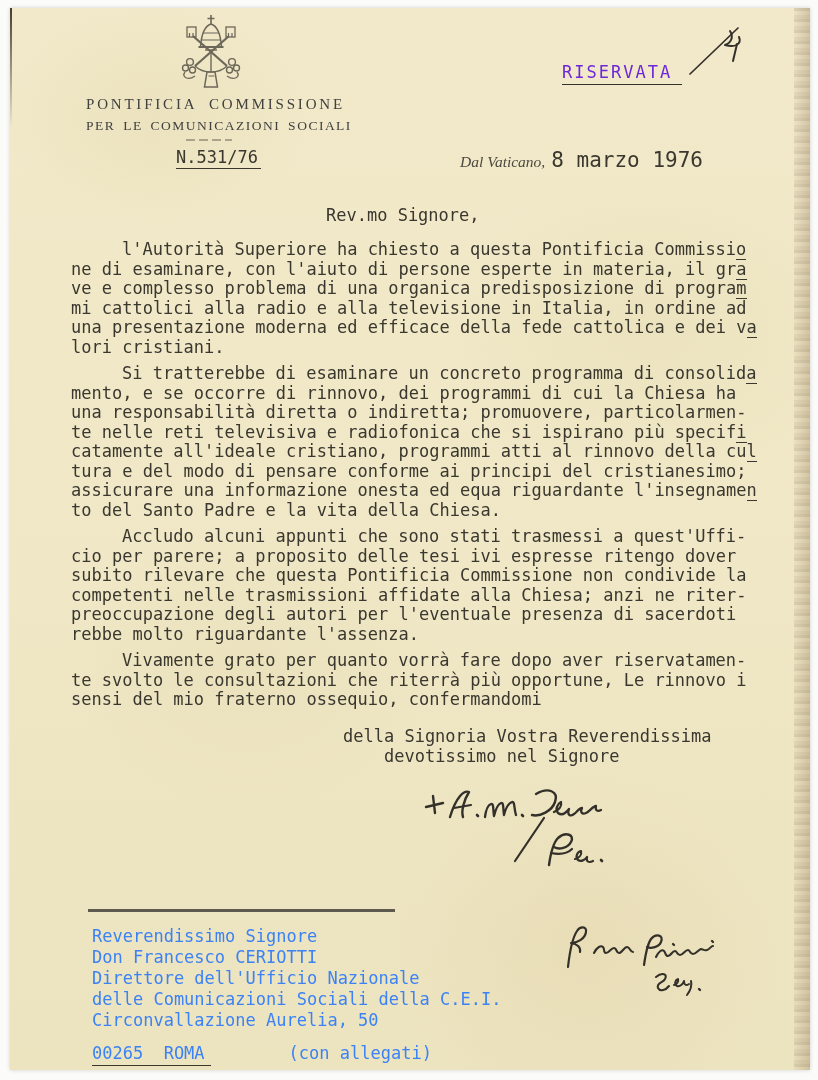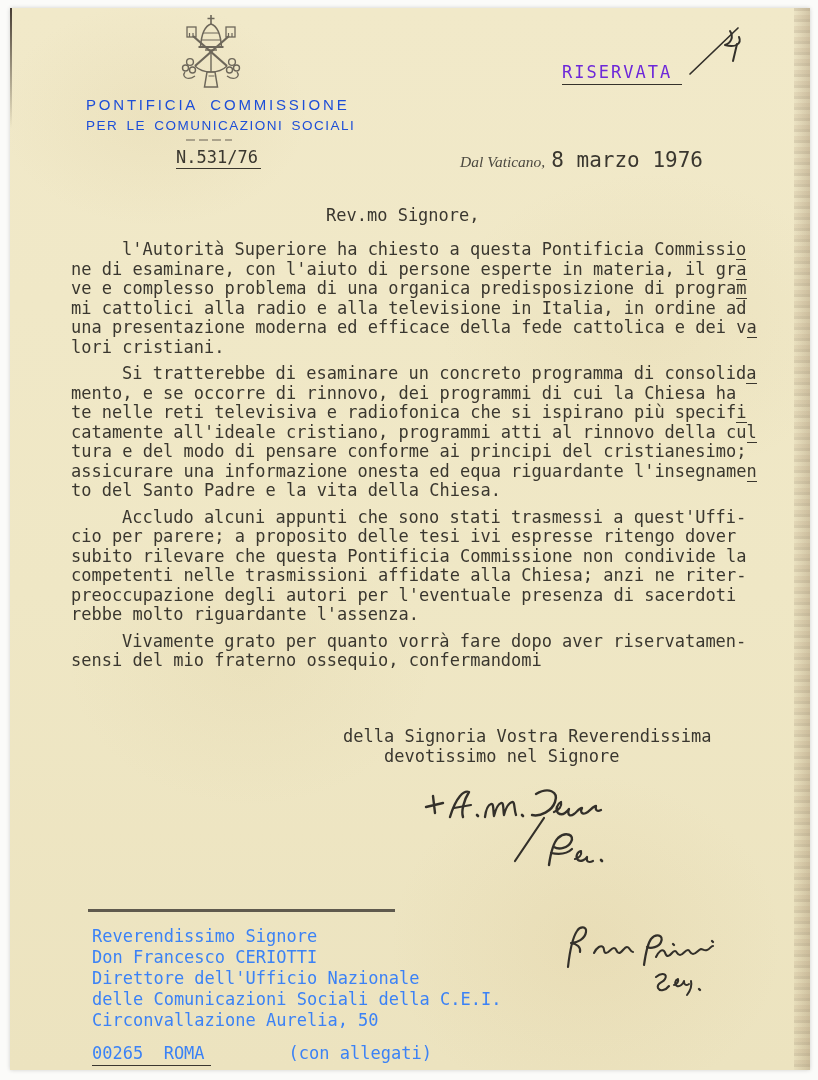--- a/index.html
+++ b/index.html
@@ -14,21 +14,21 @@
       radial-gradient(280px 240px at 72% 88%, rgba(210,185,130,.16), rgba(0,0,0,0) 70%),
       linear-gradient(180deg,#f1e9c9 0%,#efe7c5 55%,#ece3bf 100%);
     box-shadow:0 0 4px rgba(0,0,0,.18);}
   #paper-right-edge{position:absolute;right:0;top:0;width:16px;height:100%;
     background:
       repeating-linear-gradient(180deg, rgba(120,100,80,.18) 0 3px, rgba(120,100,80,.04) 3px 7px, rgba(150,120,95,.14) 7px 11px),
       linear-gradient(to right, rgba(0,0,0,0), rgba(140,115,85,.28));}
   #paper-left-edge{position:absolute;left:0;top:0;width:2px;height:120px;
     background:linear-gradient(180deg, rgba(40,30,25,.85), rgba(40,30,25,0));}
   
-  .lh{position:absolute;color:#1d4ed8;font-family:Liberation Sans, sans-serif;}
+  .lh{position:absolute;color:#404040;font-family:Liberation Serif, serif;}
   #lh1{left:86px;top:96px;font-size:15px;letter-spacing:2.8px;word-spacing:6px;}
   #lh2{left:86px;top:118px;font-size:13.5px;letter-spacing:1.5px;word-spacing:3px;}
   #lh-dash{position:absolute;left:186px;top:139px;width:46px;height:2px;
     background:repeating-linear-gradient(90deg,#aaa28b 0 9px,transparent 9px 13px);}
   #protocol{position:absolute;left:176px;top:147px;font-size:17px;color:#3a372f;
     border-bottom:1.6px solid #3a372f;padding:0 3px 1px 0;}
   #riservata{position:absolute;left:562px;top:62px;font-size:17px;letter-spacing:2px;color:#6d28d9;
     border-bottom:1.7px solid #35322b;padding:0 10px 2px 0;}
   #dateline{position:absolute;left:460px;top:148px;}
   #date-place{font-family:"Liberation Serif", serif;font-style:italic;font-size:15.5px;color:#4c4940;}
@@ -122,36 +122,38 @@
           <div class="tline ind">l'Autorità Superiore ha chiesto a questa Pontificia Commissi<span class="uc">o</span></div>
           <div class="tline">ne di esaminare, con l'aiuto di persone esperte in materia, il gr<span class="uc">a</span></div>
           <div class="tline">ve e complesso problema di una organica predisposizione di progra<span class="uc">m</span></div>
           <div class="tline">mi cattolici alla radio e alla televisione in Italia, in ordine ad</div>
           <div class="tline">una presentazione moderna ed efficace della fede cattolica e dei v<span class="uc">a</span></div>
           <div class="tline">lori cristiani.</div>
         </div>
         <div class="para">
           <div class="tline ind">Si tratterebbe di esaminare un concreto programma di consolid<span class="uc">a</span></div>
           <div class="tline">mento, e se occorre di rinnovo, dei programmi di cui la Chiesa ha</div>
+          <div class="tline">una responsabilità diretta o indiretta; promuovere, particolarmen-</div>
           <div class="tline">te nelle reti televisiva e radiofonica che si ispirano più specif<span class="uc">i</span></div>
           <div class="tline">catamente all'ideale cristiano, programmi atti al rinnovo della cu<span class="uc">l</span></div>
           <div class="tline">tura e del modo di pensare conforme ai principi del cristianesimo;</div>
           <div class="tline">assicurare una informazione onesta ed equa riguardante l'insegname<span class="uc">n</span></div>
           <div class="tline">to del Santo Padre e la vita della Chiesa.</div>
         </div>
         <div class="para">
           <div class="tline ind">Accludo alcuni appunti che sono stati trasmessi a quest'Uffi-</div>
           <div class="tline">cio per parere; a proposito delle tesi ivi espresse ritengo dover</div>
           <div class="tline">subito rilevare che questa Pontificia Commissione non condivide la</div>
           <div class="tline">competenti nelle trasmissioni affidate alla Chiesa; anzi ne riter-</div>
           <div class="tline">preoccupazione degli autori per l'eventuale presenza di sacerdoti</div>
           <div class="tline">rebbe molto riguardante l'assenza.</div>
         </div>
         <div class="para">
           <div class="tline ind">Vivamente grato per quanto vorrà fare dopo aver riservatamen-</div>
+          <div class="tline">te svolto le consultazioni che riterrà più opportune, Le rinnovo i</div>
           <div class="tline">sensi del mio fraterno ossequio, confermandomi</div>
         </div>
       </div>
   </div>
 
   <div id="closing">
     <div class="tline c1">della Signoria Vostra Reverendissima</div>
     <div class="tline c2">devotissimo nel Signore</div>
   </div>
 

